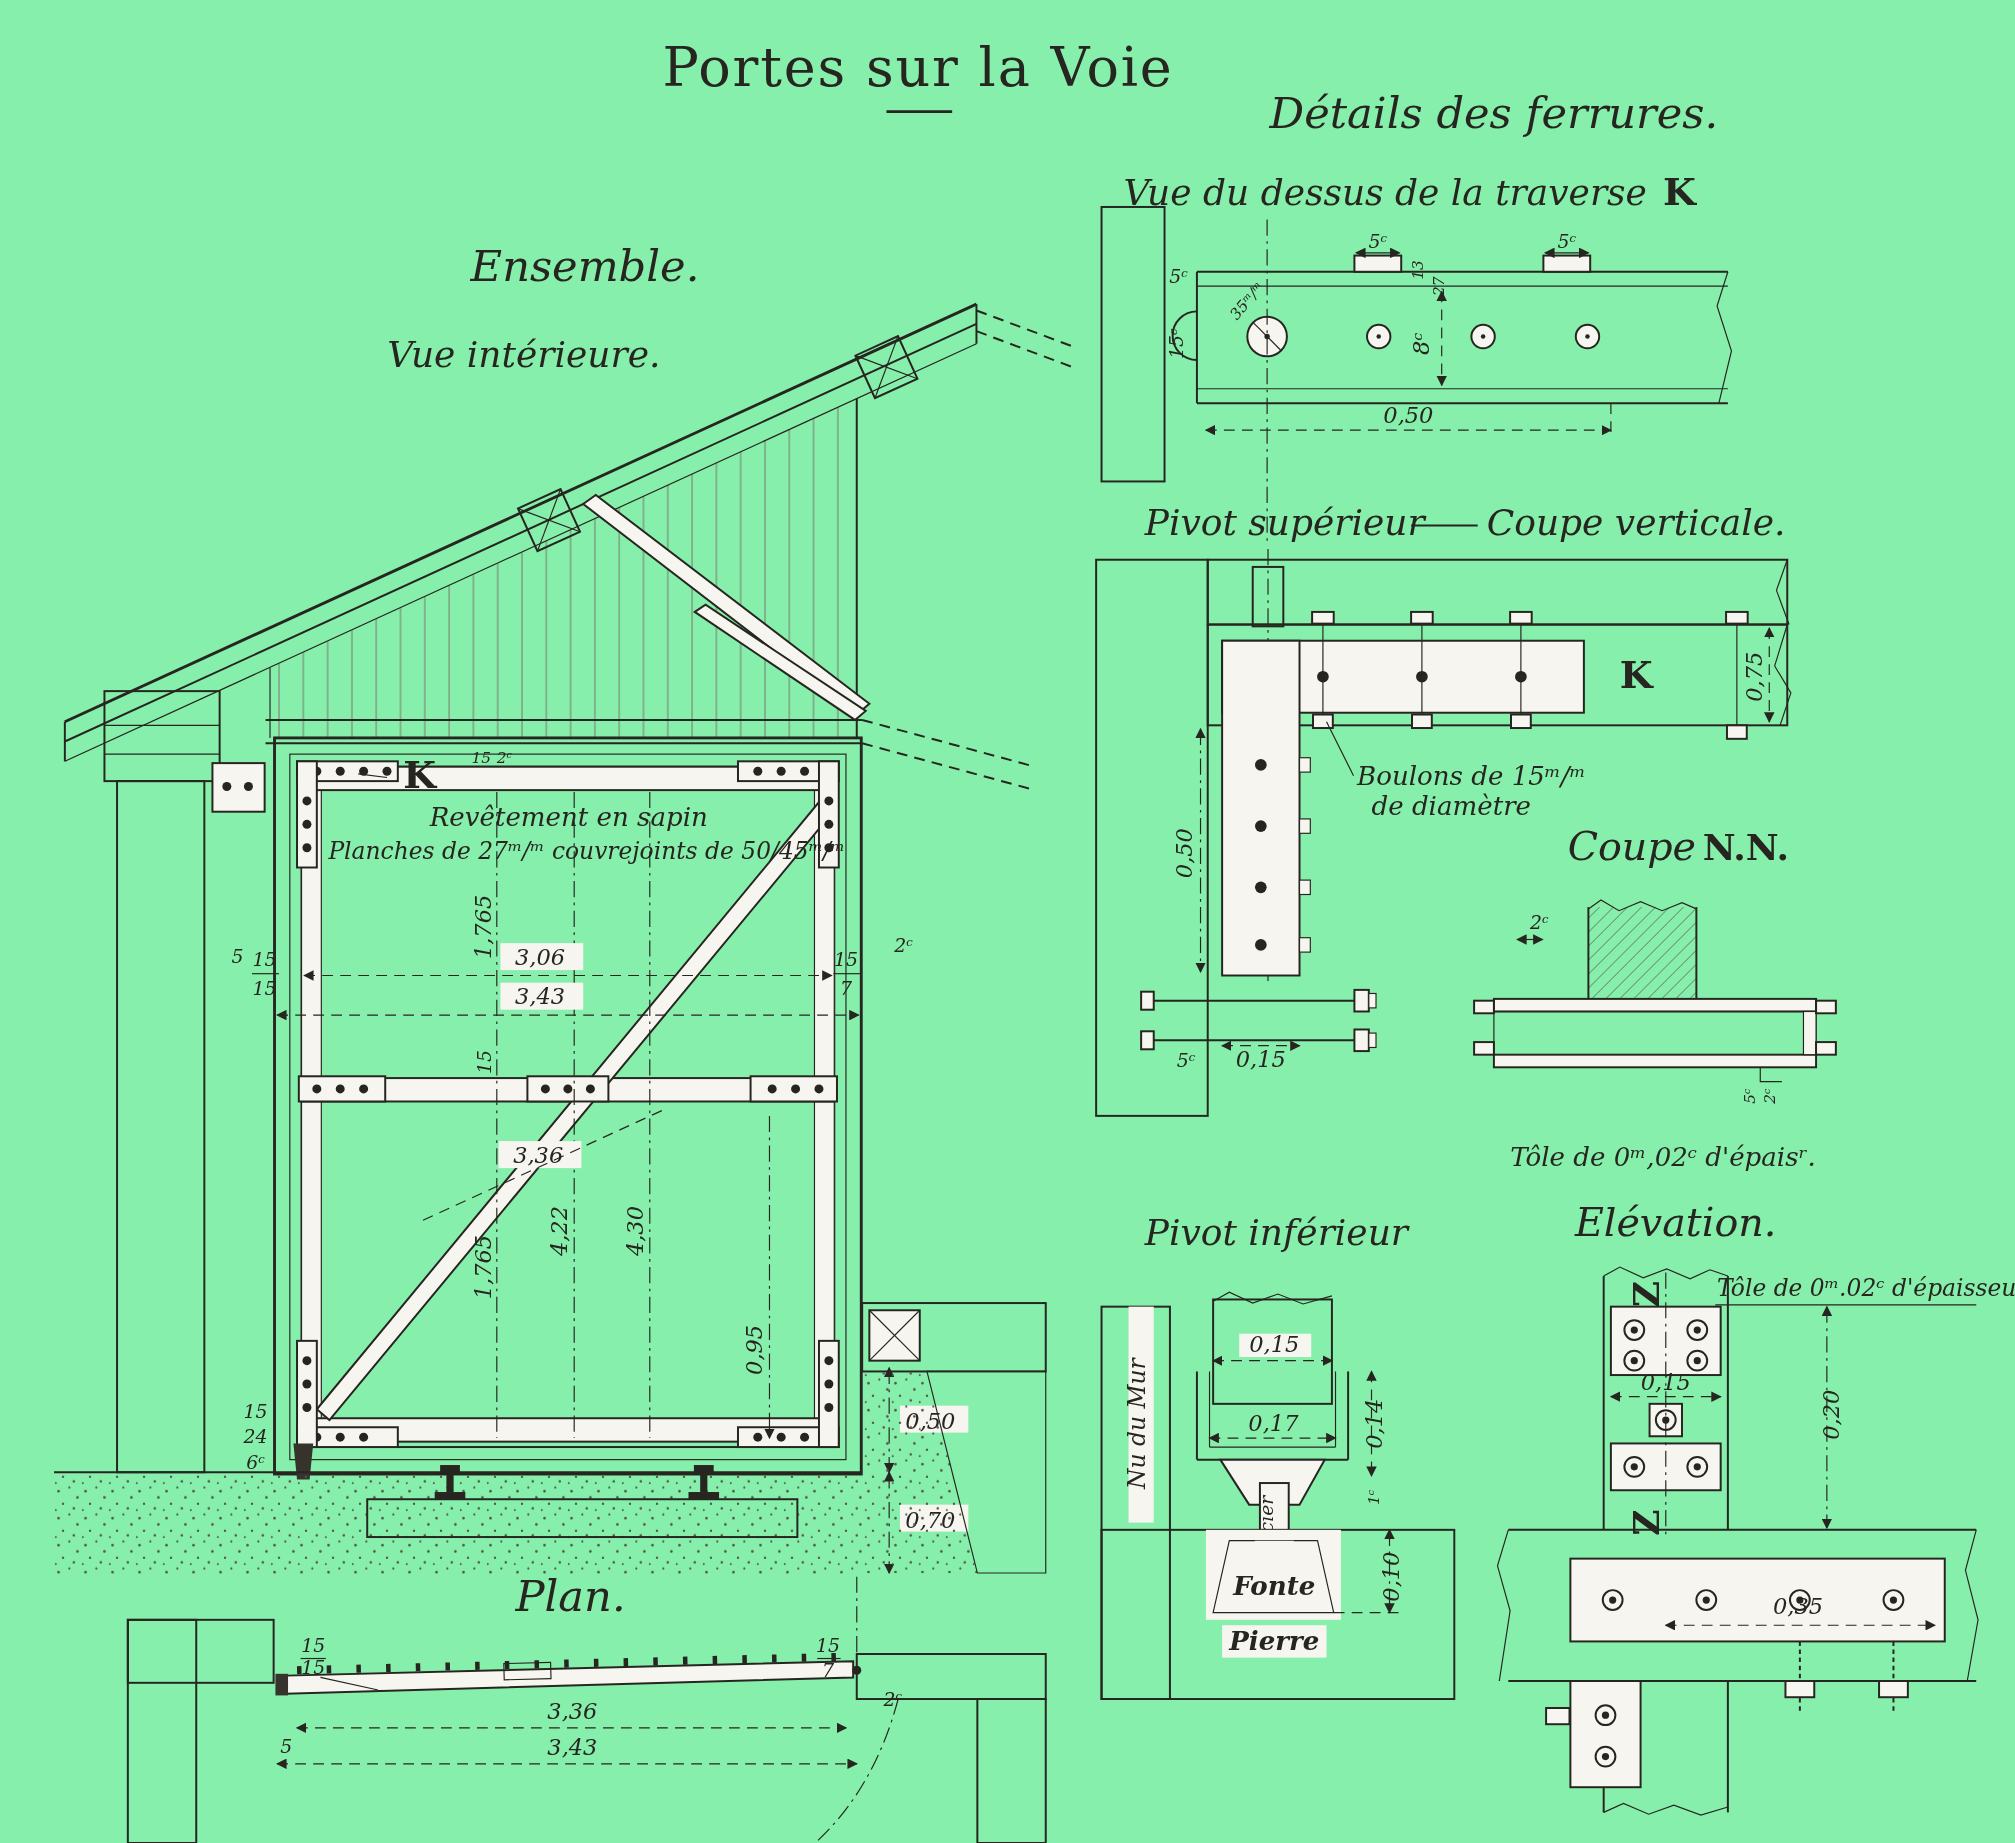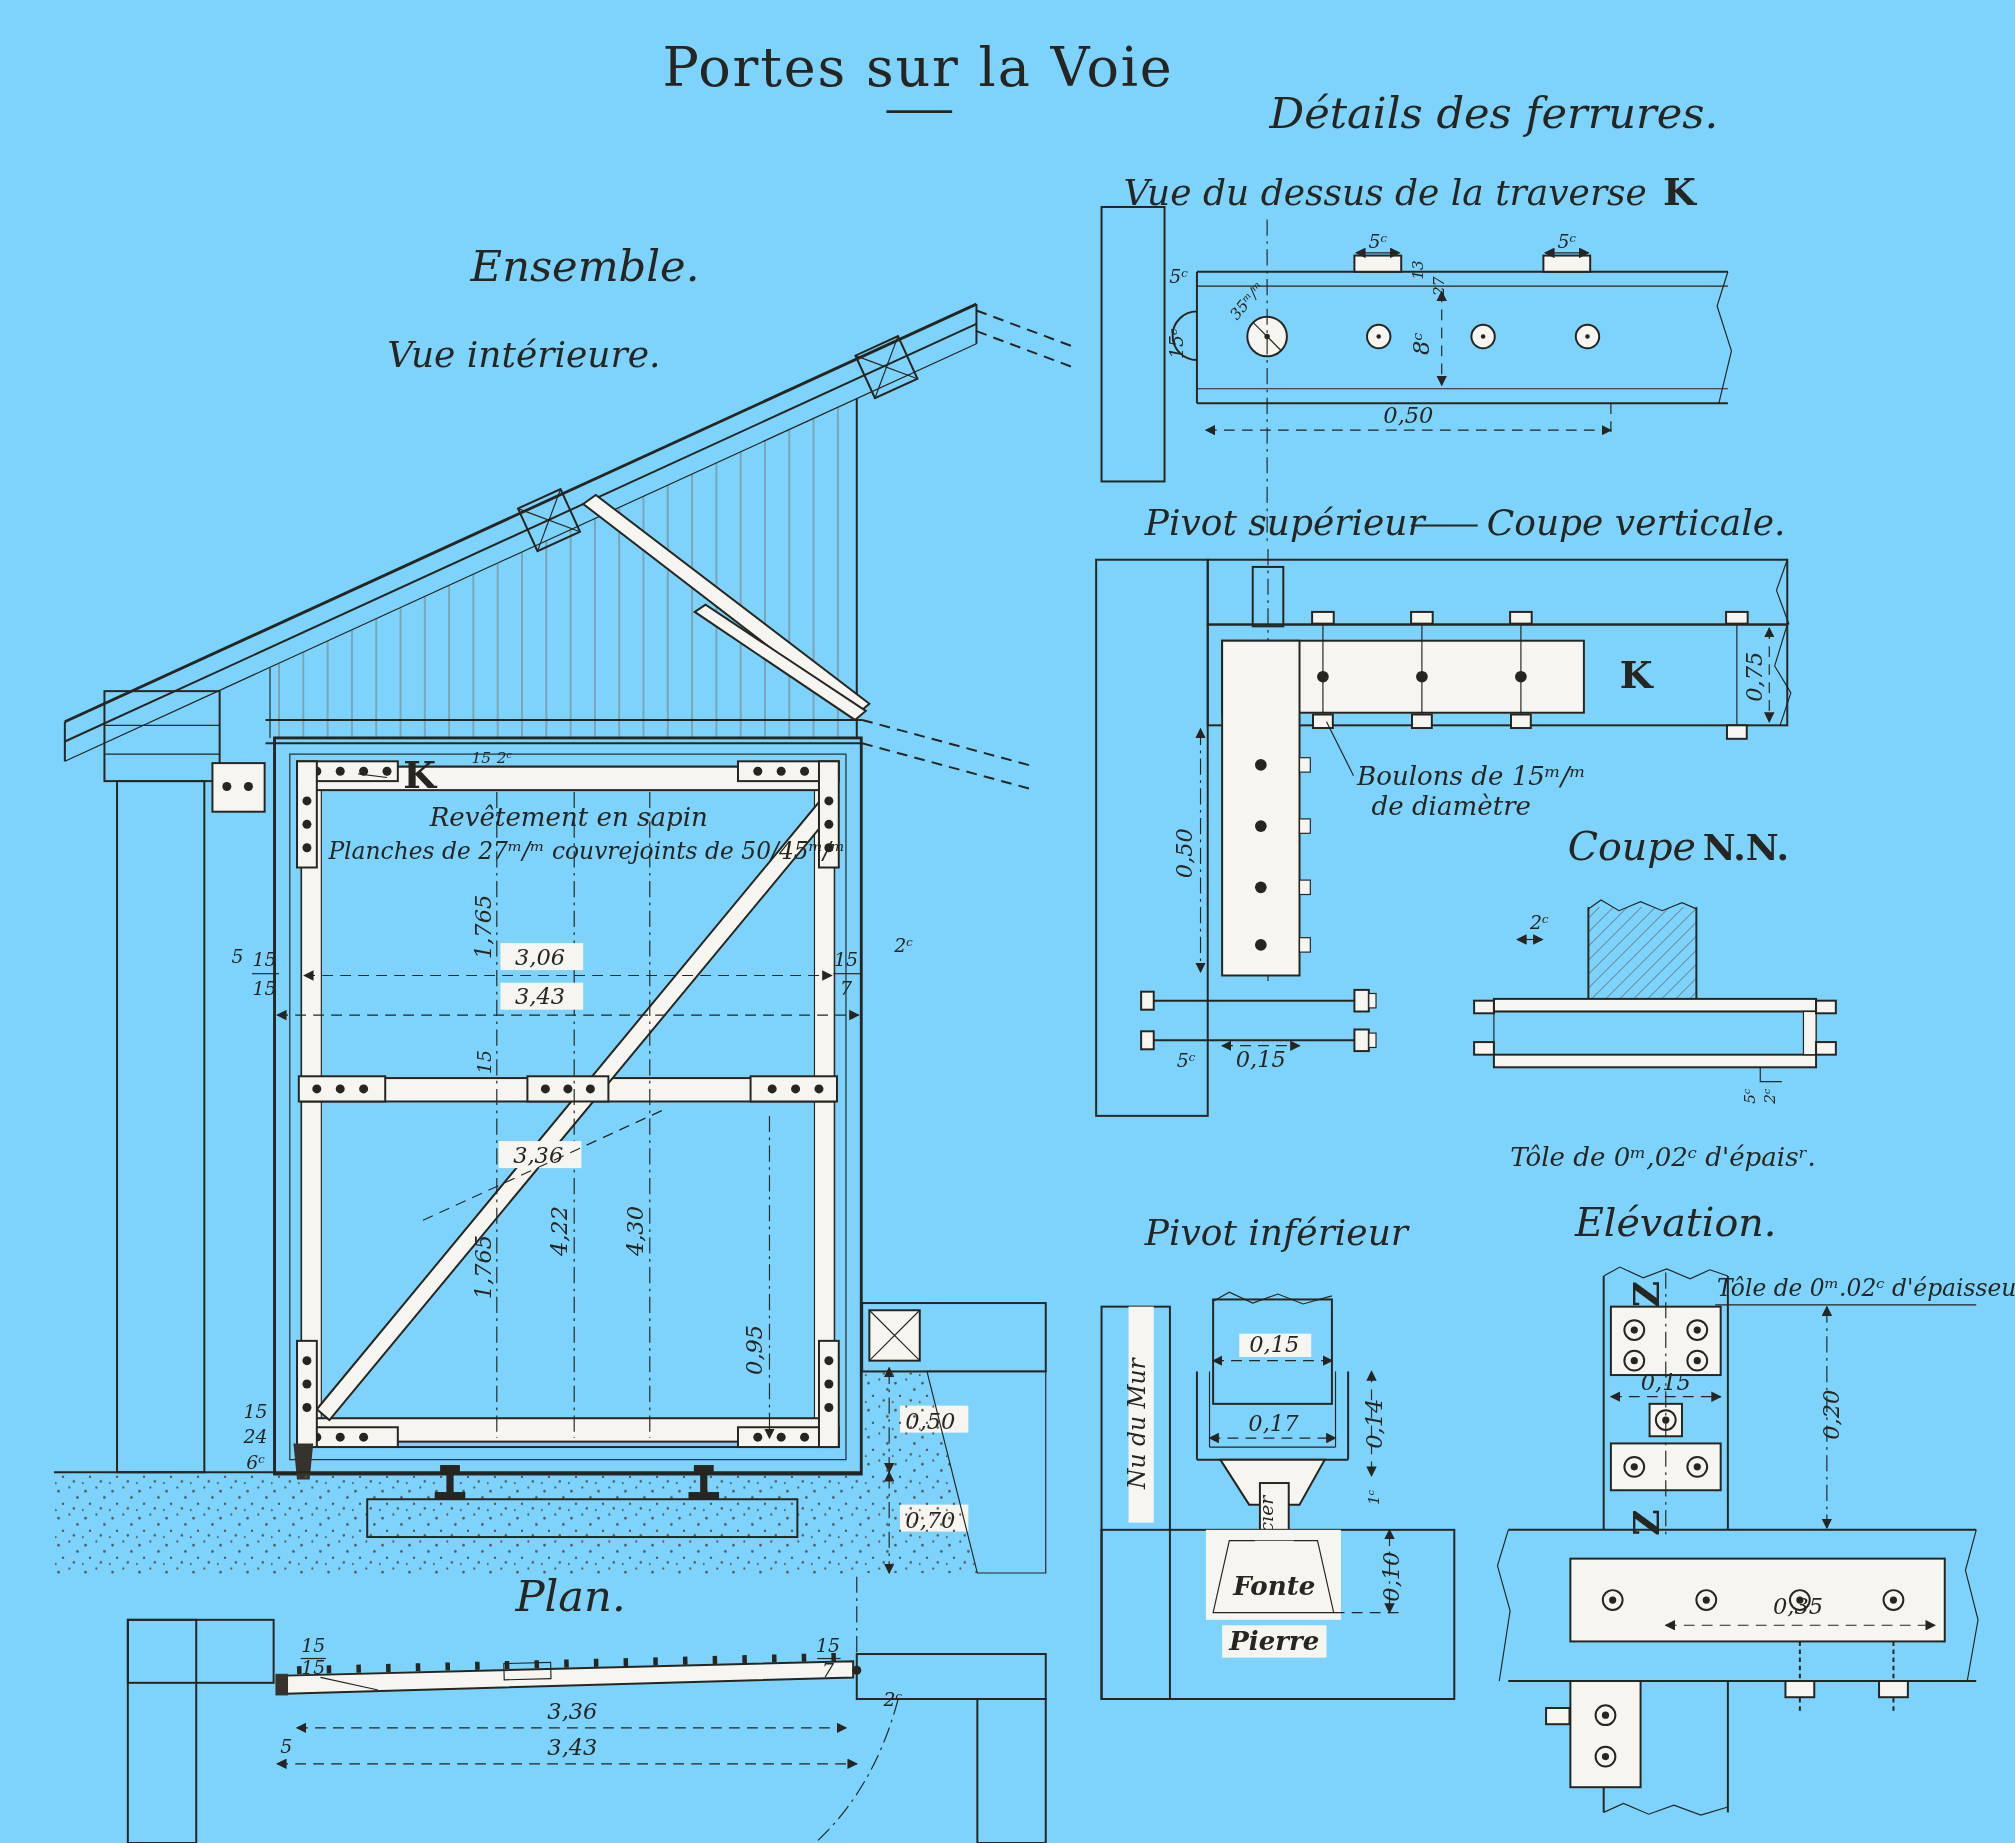--- a/index.html
+++ b/index.html
@@ -1,16 +1,16 @@
 <!DOCTYPE html>
 <html style="font-size:14.4px"><head>
 <meta charset="utf-8">
 <style>
   html,body{margin:0;padding:0;background:#e8e6df;}
-  .sheet{width:2015px;height:1843px;background:#7dd3fc;position:relative;overflow:hidden;}
+  .sheet{width:2015px;height:1843px;background:#86efac;position:relative;overflow:hidden;}
   svg{display:block;}
   text{fill:#27251f;}
   .t-title{font:60px "DejaVu Serif", serif;letter-spacing:2px;}
   .t-h2{font:italic 48px "DejaVu Serif", serif;}
   .t-h2s{font:italic 44px "DejaVu Serif", serif;}
   .t-h3{font:italic 40px "DejaVu Serif", serif;}
   .t-note{font:italic 29px "DejaVu Serif", serif;}
   .t-note-sm{font:italic 26px "DejaVu Serif", serif;}
   .t-dim{font:italic 25px "DejaVu Serif", serif;}
   .t-dim-sm{font:italic 21px "DejaVu Serif", serif;}

